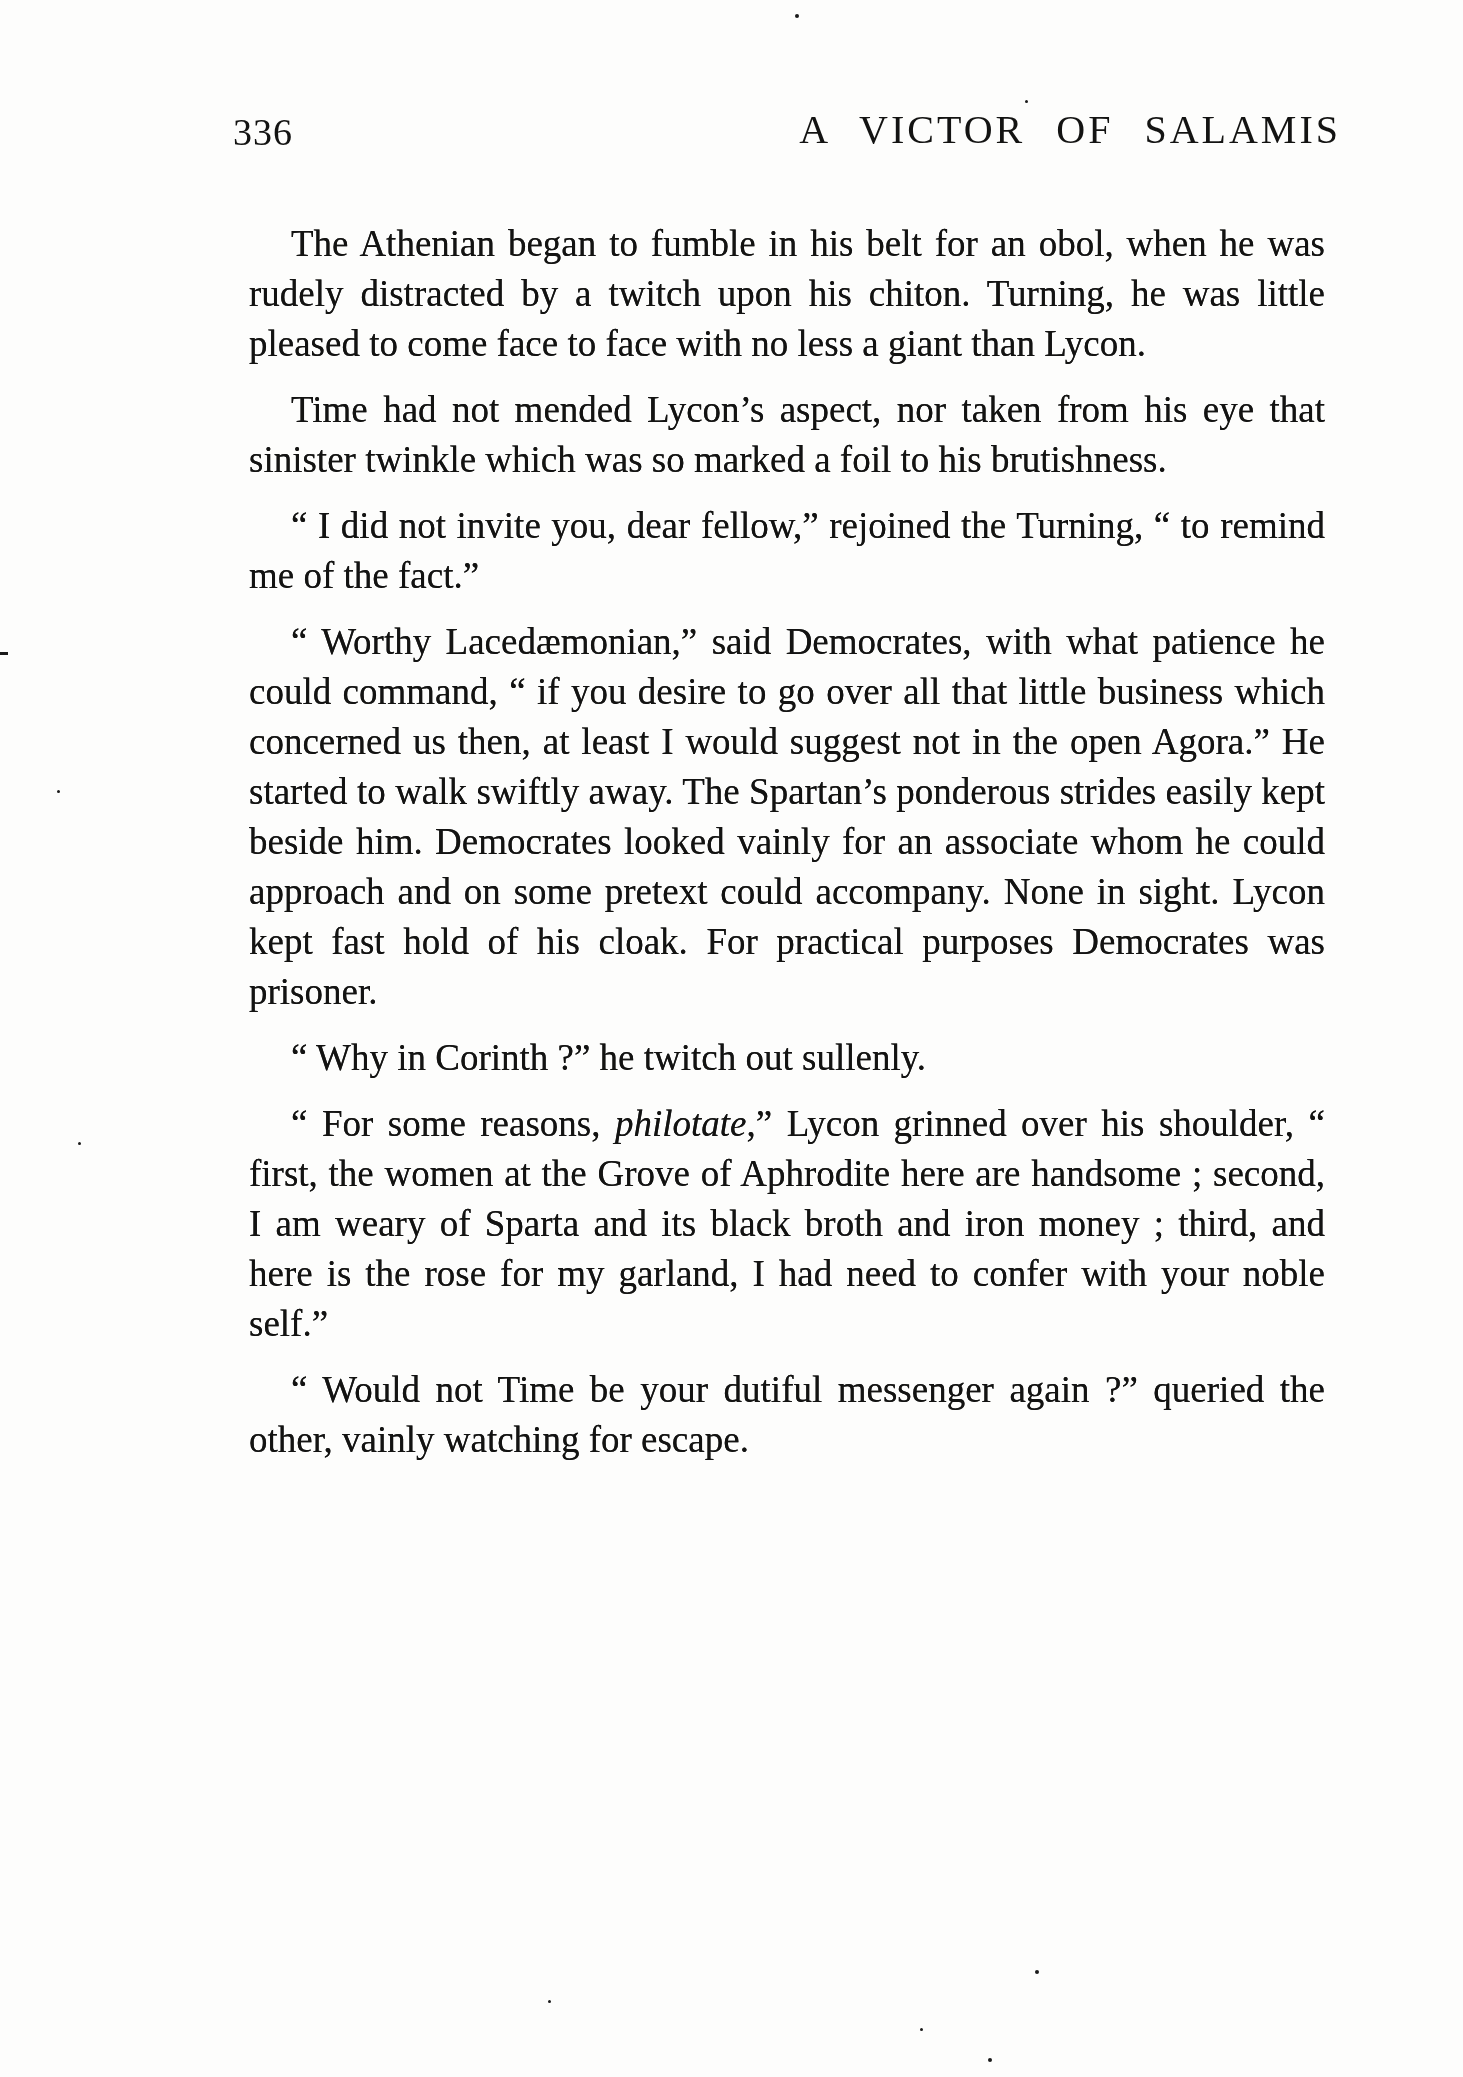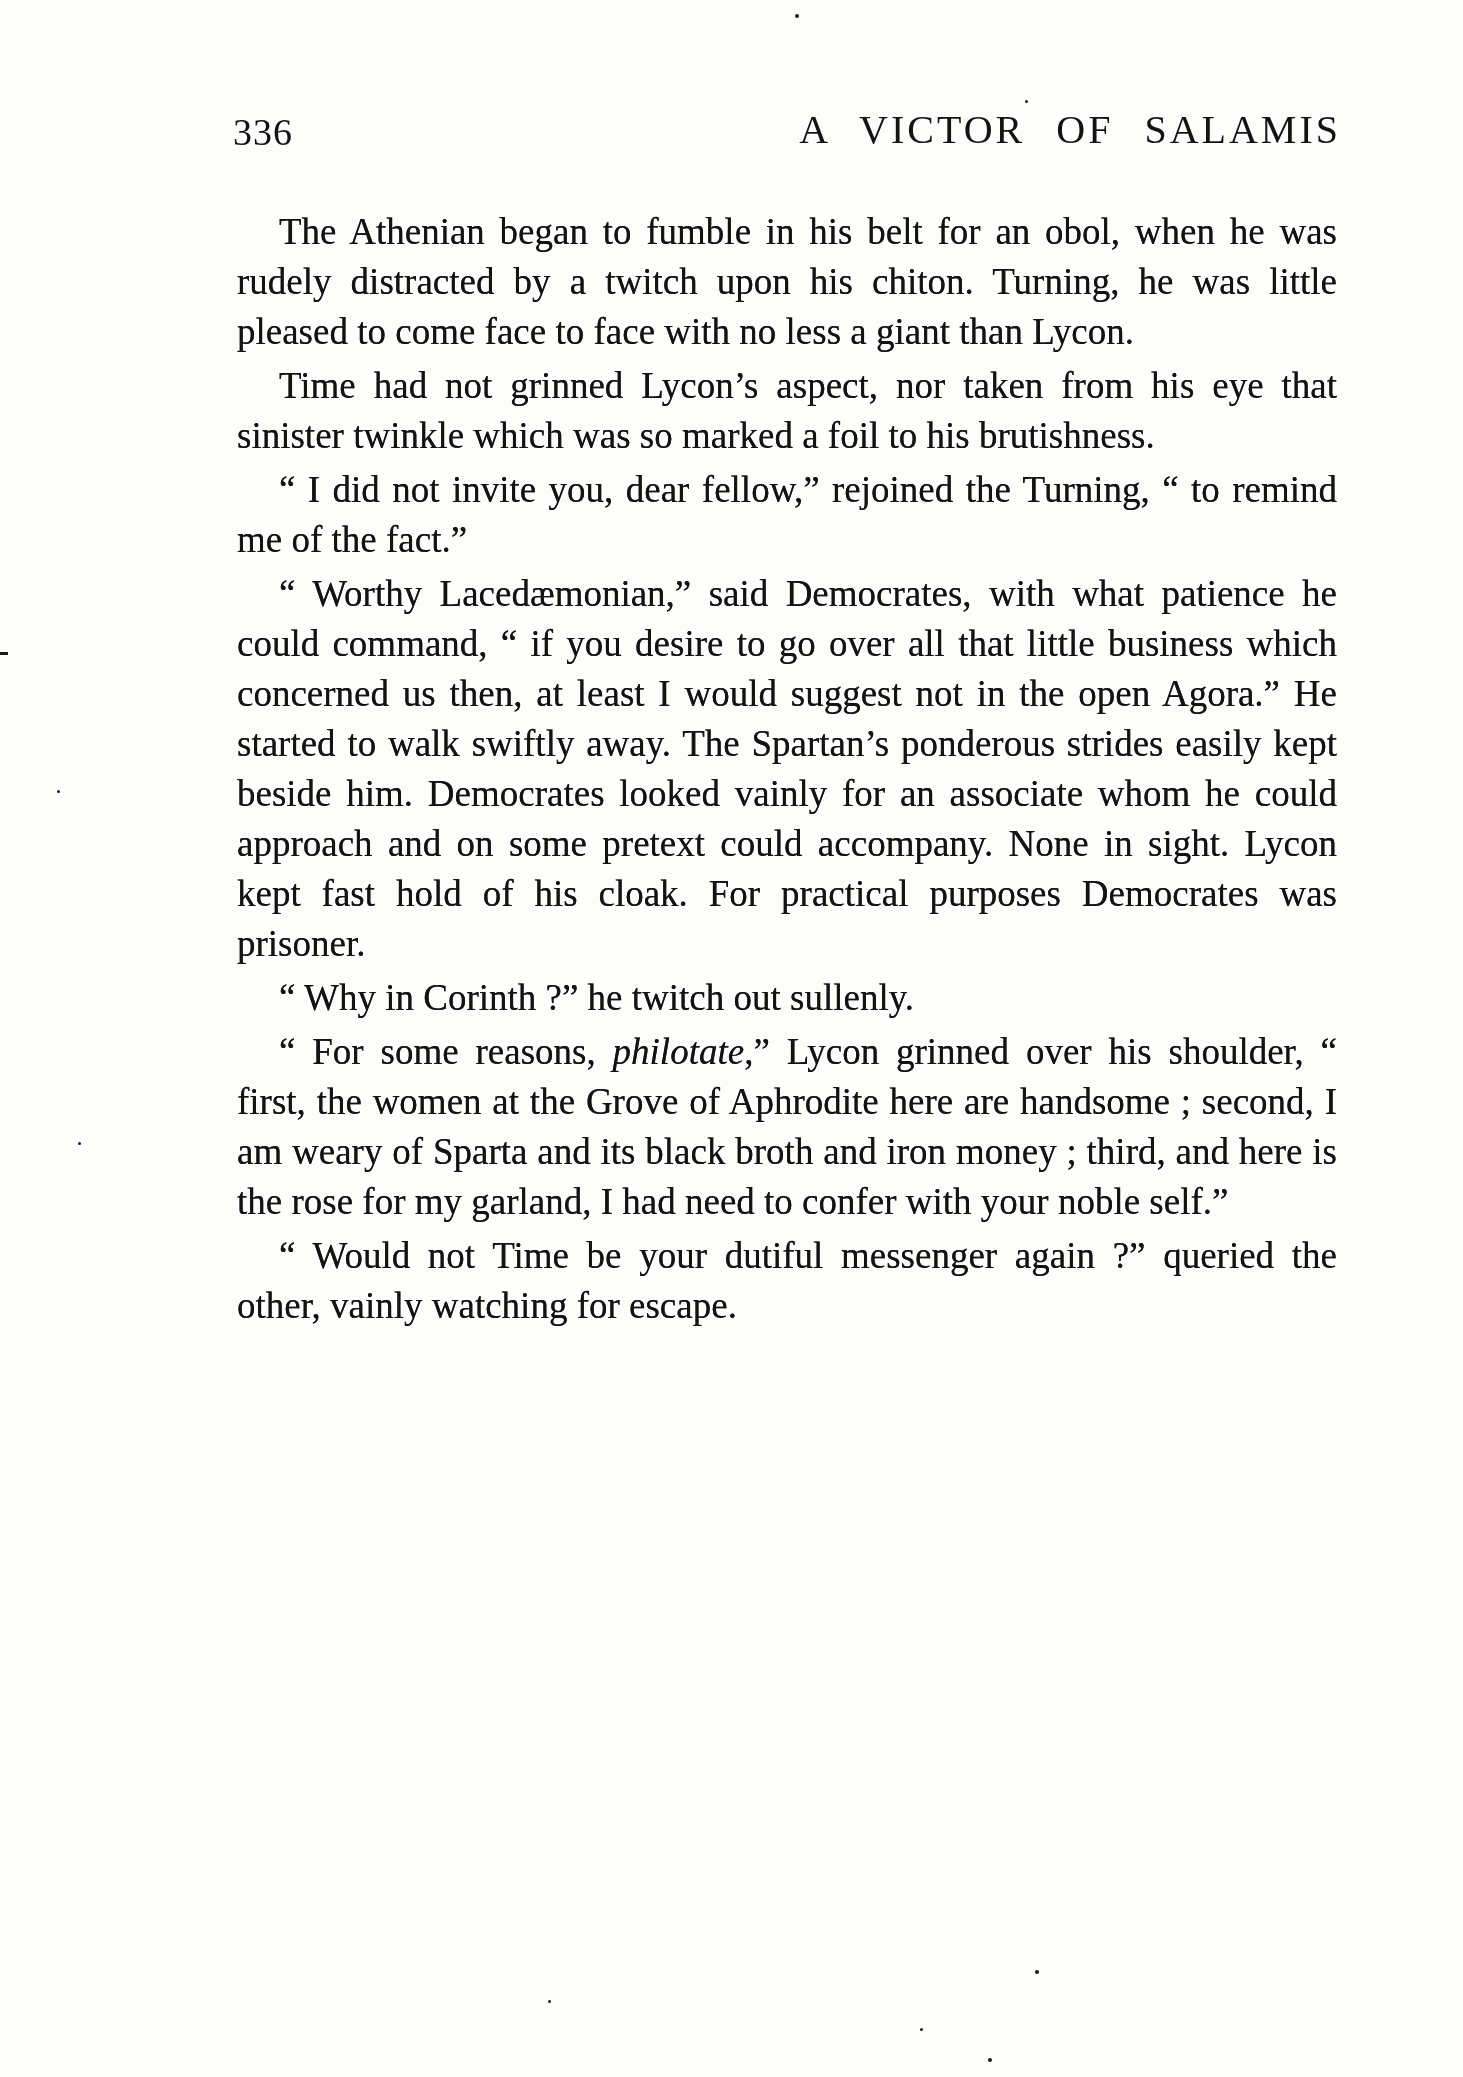--- a/index.html
+++ b/index.html
@@ -44,21 +44,21 @@
     position: absolute;
     top: 203px;
     left: 233px;
     width: 1108px;
     font-size: 37px;
     line-height: 50px;
     text-align: justify;
     text-rendering: optimizeLegibility;
   }
   .para {
-    margin: 4px;
+    margin: 16px;
     text-indent: 42px;
     
     text-shadow: 0 0 0.6px rgba(10,10,10,0.85);
   }
   .para i { font-style: italic; }
   .speck {
     position: absolute;
     background: #1a1a1a;
     border-radius: 50%;
   }
@@ -68,21 +68,21 @@
 
 <div class="page">
 
   <div class="page-header">
     <span class="page-number">336</span>
     <span class="running-title">A VICTOR OF SALAMIS</span>
   </div>
 
   <div class="text-block">
     <p class="para"><span>The Athenian began to fumble in his belt for an obol, when he was rudely distracted by a twitch upon his chiton. Turning, he was little pleased to come face to face with no less a giant than Lycon.</span></p>
-      <p class="para"><span>Time had not grinned Lycon’s aspect, nor taken from his eye that sinister twinkle which was so marked a foil to his brutishness.</span></p>
+      <p class="para"><span>Time had not mended Lycon’s aspect, nor taken from his eye that sinister twinkle which was so marked a foil to his brutishness.</span></p>
       <p class="para"><span>“ I did not invite you, dear fellow,” rejoined the Turning, “ to remind me of the fact.”</span></p>
       <p class="para"><span>“ Worthy Lacedæmonian,” said Democrates, with what patience he could command, “ if you desire to go over all that little business which concerned us then, at least I would suggest not in the open Agora.” He started to walk swiftly away. The Spartan’s ponderous strides easily kept beside him. Democrates looked vainly for an associate whom he could approach and on some pretext could accompany. None in sight. Lycon kept fast hold of his cloak. For practical purposes Democrates was prisoner.</span></p>
       <p class="para"><span>“ Why in Corinth ?” he twitch out sullenly.</span></p>
       <p class="para"><span>“ For some reasons, </span><i>philotate</i><span>,” Lycon grinned over his shoulder, “ first, the women at the Grove of Aphrodite here are handsome ; second, I am weary of Sparta and its black broth and iron money ; third, and here is the rose for my garland, I had need to confer with your noble self.”</span></p>
       <p class="para"><span>“ Would not Time be your dutiful messenger again ?” queried the other, vainly watching for escape.</span></p>
   </div>
 
   <div class="speck" style="left:795px; top:14px;  width:4px; height:4px;"></div>
   <div class="speck" style="left:1025px;top:100px; width:3px; height:3px;"></div>
   <div class="speck" style="left:0px;   top:652px; width:8px; height:3px; border-radius:0;"></div>

